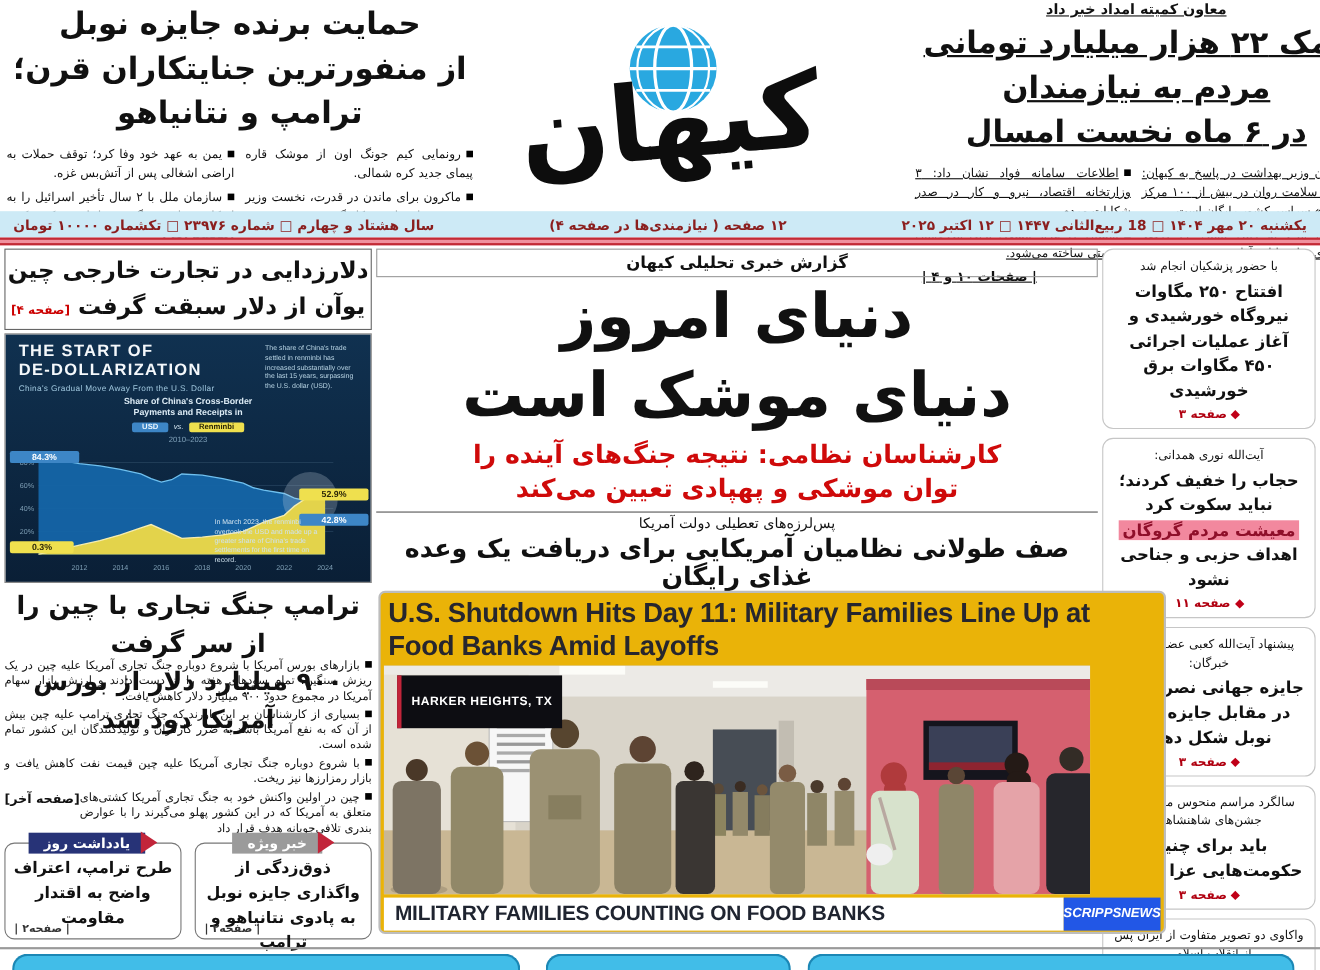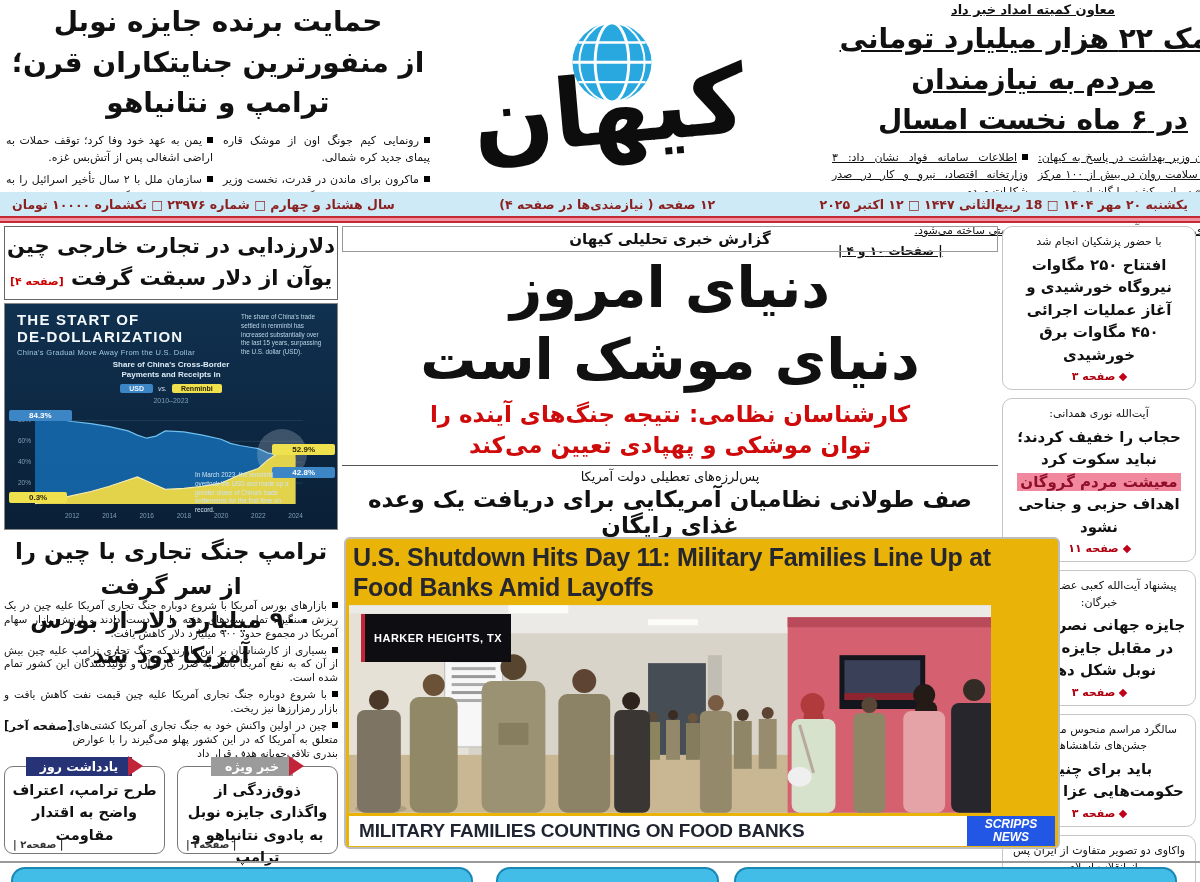--- a/index.html
+++ b/index.html
@@ -74,21 +74,21 @@
     padding:18px 9px; border-left:4px solid #c2253a; letter-spacing:0.5px;
   }
   .chyron { display:flex; height:30px; margin-top:3px; }
   .chyron-text {
     flex:1; background:#fff; color:#1f2430; font-family:"Liberation Sans", sans-serif;
     font-weight:bold; font-size:19px; line-height:30px; padding-left:10px; letter-spacing:-0.2px;
   }
   .scripps {
     width:88px; background:#2257e6; color:#fff; font-family:"Liberation Sans", sans-serif;
     font-weight:bold; font-style:italic; font-size:12px; line-height:1.1;
-    display:flex; flex-direction:column; justify-content:center; align-items:center;
+    display:flex; flex-direction:row; justify-content:center; align-items:center;
   }
 
   
   .dedollar {
     position:absolute; top:226px; left:4px; width:334px; border:1.5px solid #666;
     text-align:center; padding:4px 2px 5px; background:#fff;
   }
   .dedollar .h { font-size:21px; font-weight:bold; line-height:1.5; }
   .red-tag { color:#c00; font-size:11px; font-weight:bold; }
 

